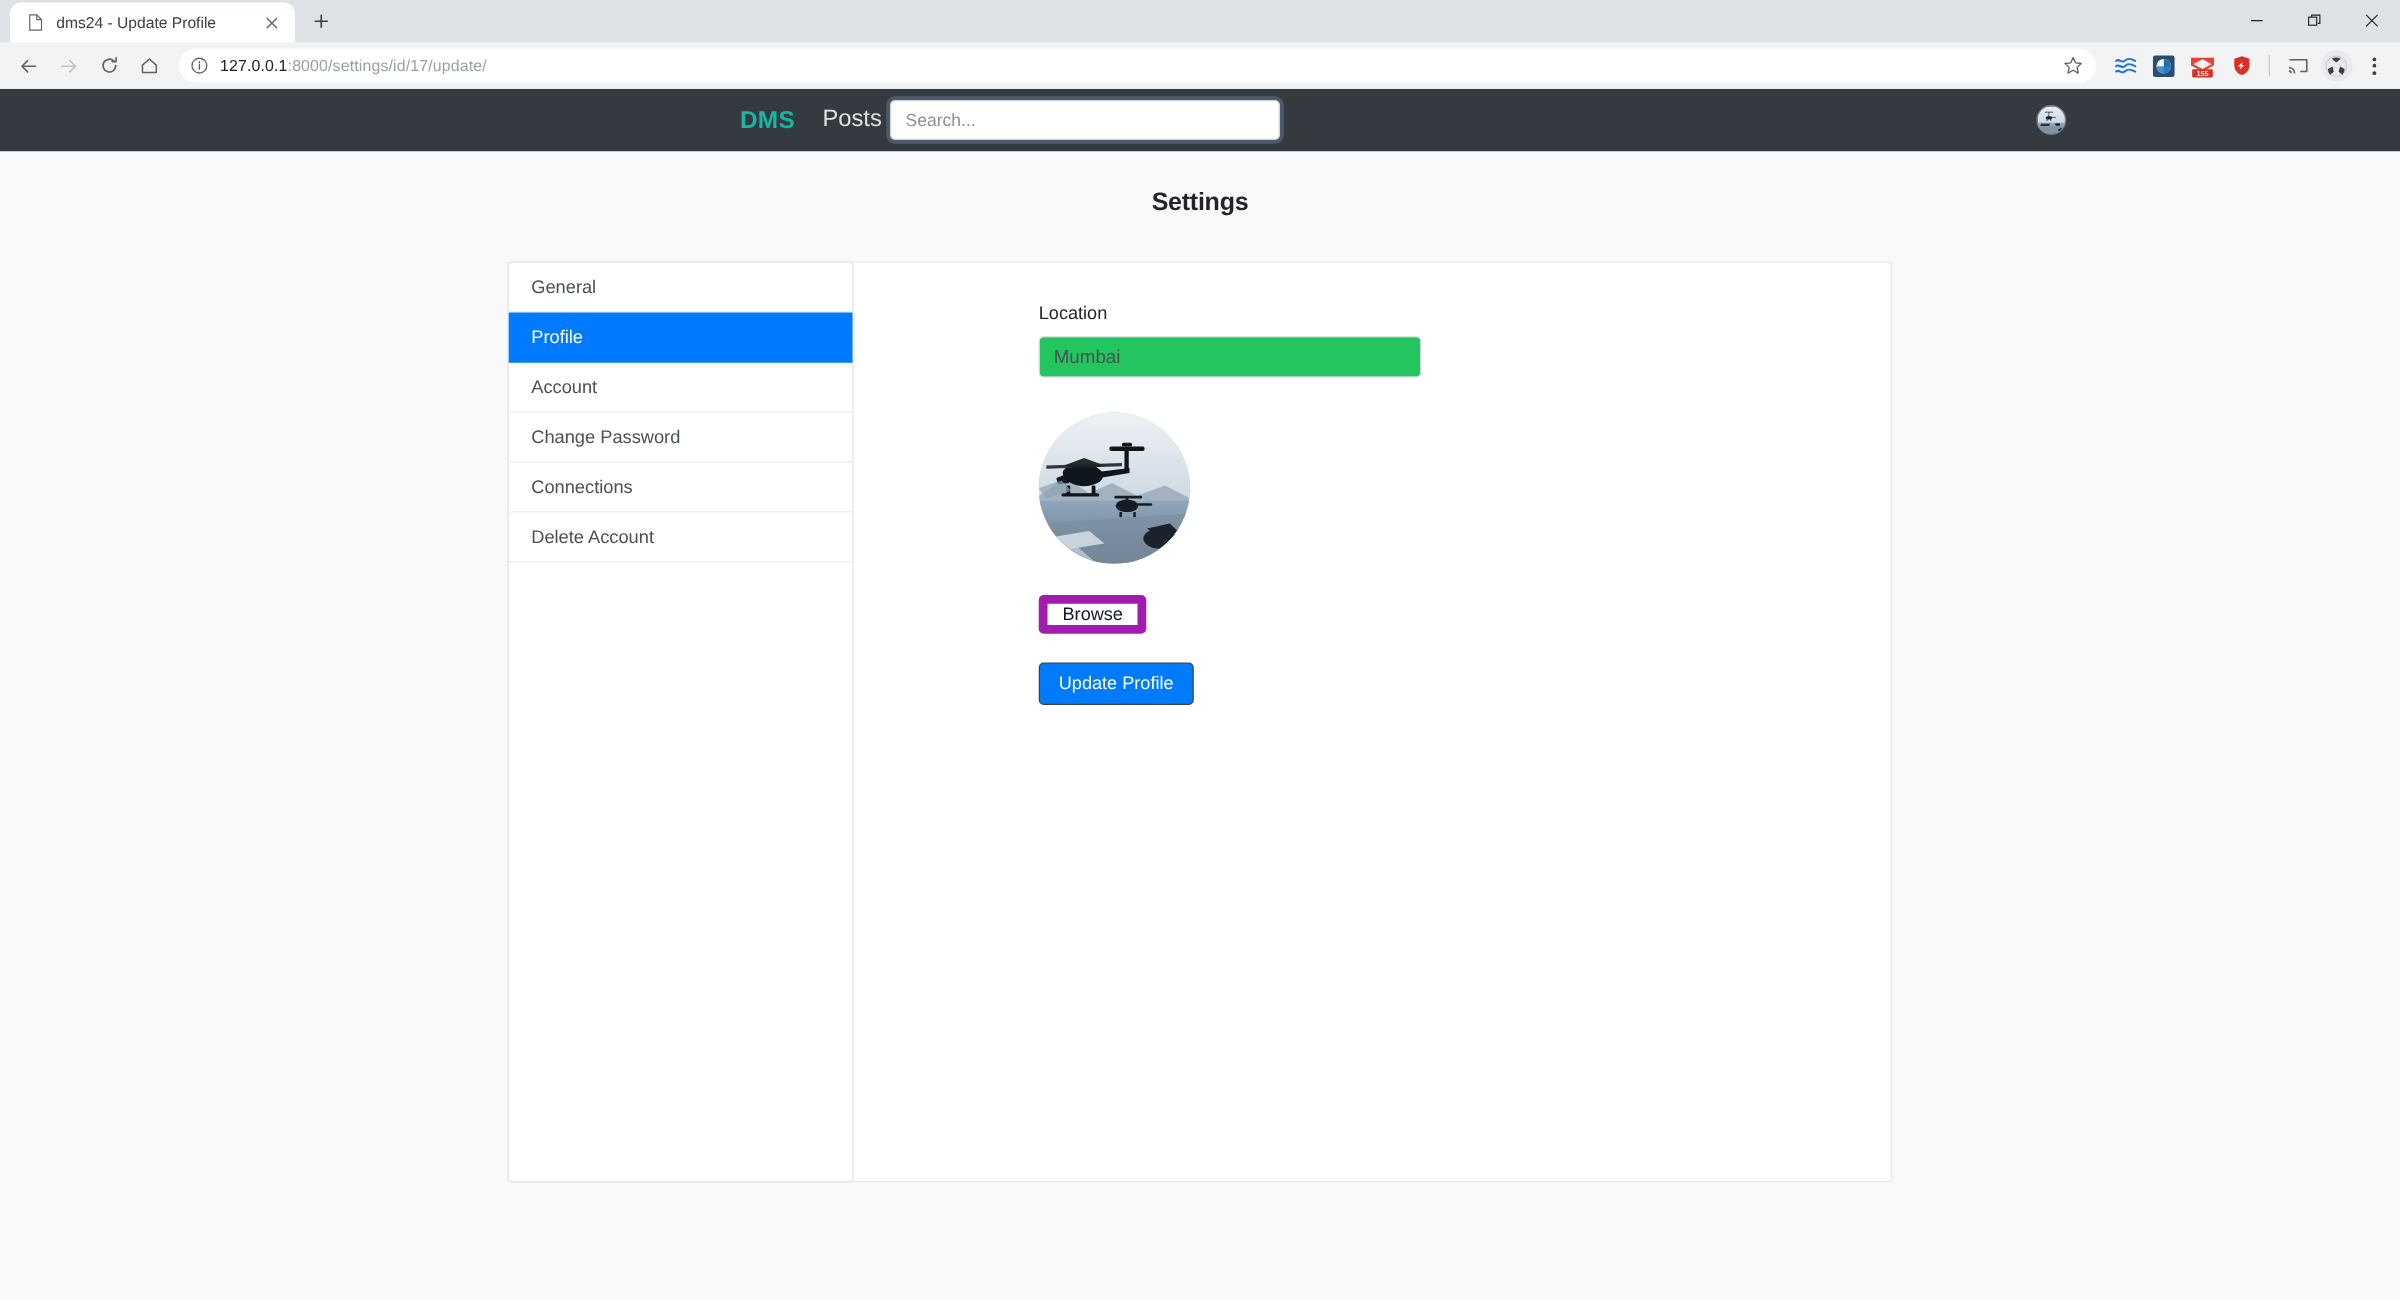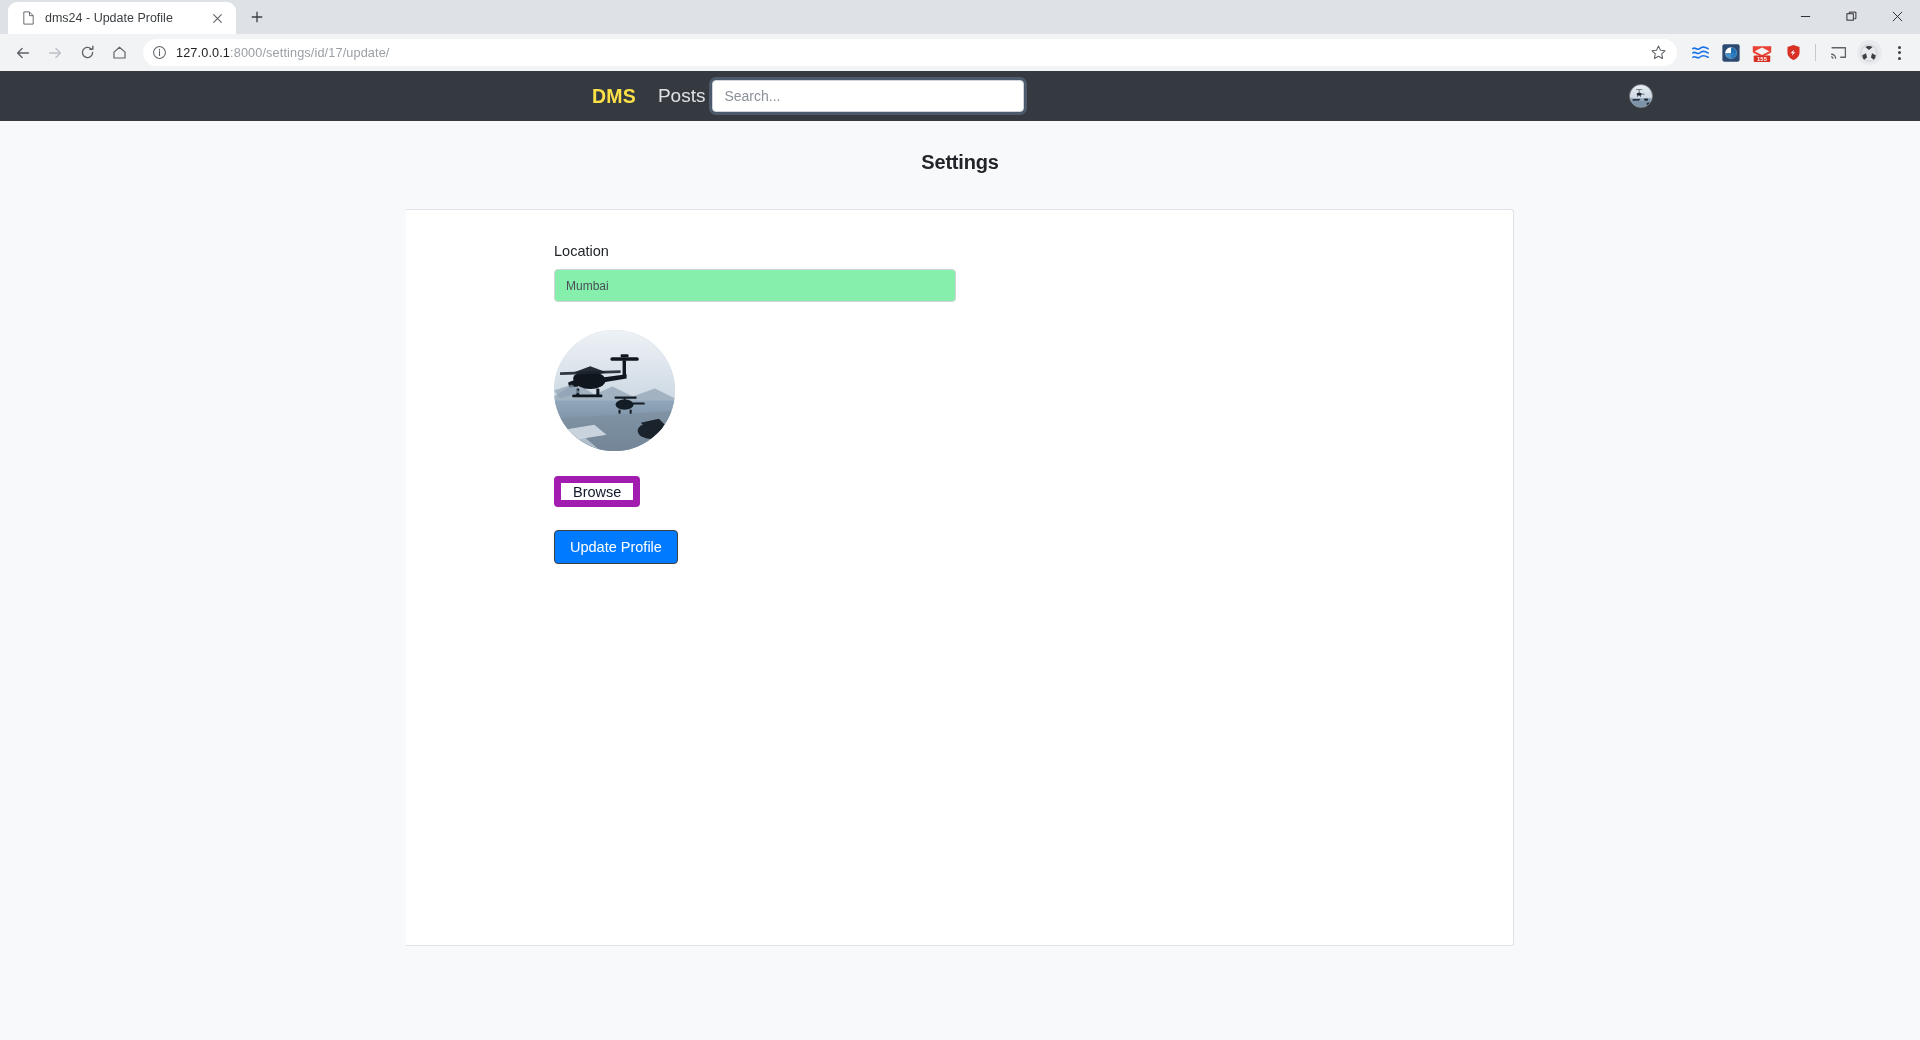--- a/index.html
+++ b/index.html
@@ -94,21 +94,21 @@
 
   .navbar {
     height: 50px; background: #343a40; display: flex; align-items: center;
     padding: 0 28px;
   }
   .nav-inner {
     width: 100%; max-width: 1500px; margin: 0 auto;
     display: flex; align-items: center; position: relative; height: 50px;
   }
   .brand {
-    color: #fde047; font-size: 19.5px; font-weight: bold;
+    color: #14b8a6; font-size: 19.5px; font-weight: bold;
     margin-left: 382px; letter-spacing: 0.01em;
   }
   .nav-link {
     color: rgba(255,255,255,0.85); font-size: 19px; margin-left: 22px;
   }
   .search-box {
     margin-left: 7px; width: 312px; height: 32px; background: #ffffff;
     border: 1px solid #ced4da; border-radius: 4px;
     display: flex; align-items: center; padding: 0 11px;
     box-shadow: 0 0 0 3px rgba(130,160,200,0.32);
@@ -144,23 +144,23 @@
   }
   .side-spacer { flex: 1; }
 
   .content-card {
     flex: 1; background: #ffffff; border: 1px solid #dee2e6;
     border-left: none; border-radius: 0 3px 3px 0;
     height: 737px; padding: 33px 0 0 148px;
   }
   .field-label { font-size: 14.5px; color: #212529; margin-bottom: 10px; }
   .field-input {
-    width: 402px; height: 33px; border: 1px solid #ced4da; border-radius: 4px;
+    width: 306px; height: 33px; border: 1px solid #ced4da; border-radius: 4px;
     display: flex; align-items: center; padding: 0 11px;
-    font-size: 12px; color: #495057; background: #86efac;
+    font-size: 15px; color: #495057; background: #22c55e;
   }
 
   .profile-pic {
     width: 121px; height: 121px; border-radius: 50%; overflow: hidden;
     margin-top: 28px; position: relative; background: #c7d2dd;
   }
   .profile-pic svg, .nav-avatar svg { display: block; width: 100%; height: 100%; }
 
   .btn-browse {
     margin-top: 25px; display: inline-flex; align-items: center;
@@ -349,20 +349,41 @@
             <ellipse cx="52" cy="52" rx="7" ry="4" fill="#222b36"></ellipse>
           </svg>
         </span>
       </div>
     </div>
 
     <div class="page-title">Settings</div>
 
     <div class="settings-wrap">
 
+      <div class="side-card">
+        <div class="side-item first">
+          <span>General</span>
+        </div>
+        <div class="side-item active">
+          <span>Profile</span>
+        </div>
+        <div class="side-item">
+          <span>Account</span>
+        </div>
+        <div class="side-item">
+          <span>Change Password</span>
+        </div>
+        <div class="side-item">
+          <span>Connections</span>
+        </div>
+        <div class="side-item">
+          <span>Delete Account</span>
+        </div>
+        <div class="side-spacer"></div>
+      </div>
 
       <div class="content-card">
         <div class="field-label">Location</div>
         <div class="field-input">
           <span>Mumbai</span>
         </div>
 
         <div class="profile-pic">
           <svg viewBox="0 0 120 120" preserveAspectRatio="xMidYMid slice">
             <defs>

